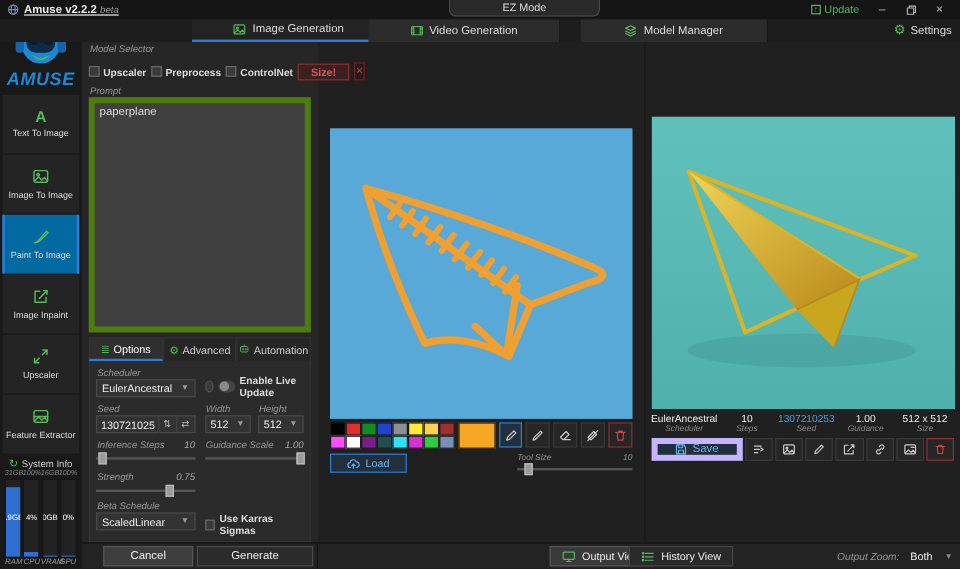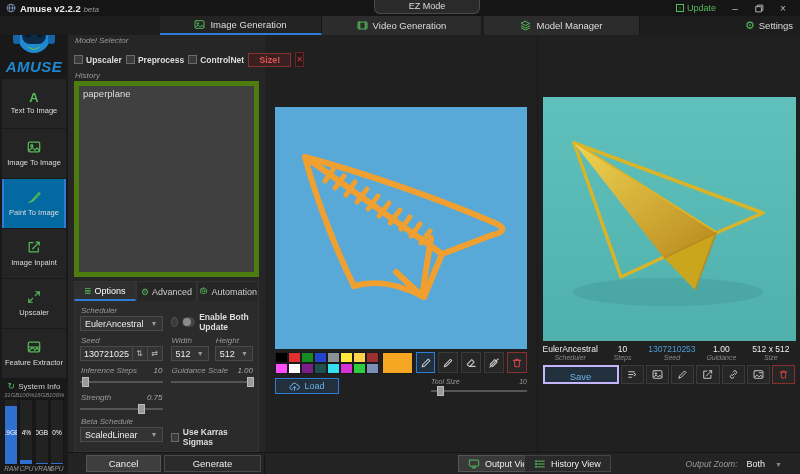--- a/index.html
+++ b/index.html
@@ -3,23 +3,23 @@
 <meta charset="utf-8">
 <style>
   * { margin:0; padding:0; box-sizing:border-box; }
   html,body { width:800px; height:474px; background:#1b1b1b; overflow:hidden;
     font-family:"Liberation Sans", sans-serif; color:#ddd; font-size:10px; }
   .app { position:relative; width:800px; height:474px; background:#202020; }
 
   
   .titlebar { position:absolute; top:0; left:0; right:0; height:16px; background:#151515;
     display:flex; align-items:center; padding:0 6px; z-index:6; }
-  .apptitle { font-size:9.5px; font-weight:bold; color:#eee; margin-left:4px; }
+  .apptitle { font-size:9.5px; font-weight:bold; color:#eee; margin-left:4px;text-decoration:underline; }
   .apptitle i { font-weight:normal; font-style:italic; color:#999; font-size:8px; }
-  .ezmode { position:absolute; left:374px; top:0; width:106px; height:14px; background:#2a2a2a;
+  .ezmode { position:absolute; left:374px; top:0; width:126px; height:14px; background:#2a2a2a;
     border:1px solid #4a4a4a; border-top:none; border-radius:0 0 6px 6px; text-align:center;
     line-height:13px; font-size:9px; color:#ddd; cursor:pointer; }
   .tb-right { margin-left:auto; display:flex; align-items:center; gap:8px; }
   .update { display:flex; align-items:center; gap:3px; color:#56b95a; font-size:9px; cursor:pointer; }
   .update .box { display:inline-block; width:8px; height:8px; border:1px solid #56b95a;
     font-size:7px; line-height:7px; text-align:center; color:#56b95a; }
   .winbtns { display:flex; align-items:center; gap:2px; }
   .winbtn { width:22px; height:14px; display:flex; align-items:center; justify-content:center;
     color:#bbb; font-size:10px; cursor:pointer; }
 
@@ -133,22 +133,22 @@
   
   .rightpanel { position:absolute; left:537px; top:35px; width:263px; bottom:22px; background:#202020;
     border-left:1px solid #191919; display:flex; flex-direction:column; align-items:center; }
   .outimg { margin-top:62px; width:253px; height:244px; cursor:default; }
   .metarow { width:253px; display:flex; margin-top:3px; }
   .meta { flex:1; text-align:center; }
   .meta .mval { font-size:8.5px; color:#eee; white-space:nowrap; }
   .meta .mval.link { color:#4a9fd8; cursor:pointer; }
   .meta .mlbl { font-size:7px; font-style:italic; color:#888; }
   .outbtns { width:253px; display:flex; gap:2px; margin-top:4px; }
-  .savebtn { width:76px; height:19px; border:2px solid #c4b5fd; background:#22303e; color:#6db2e8;
-    display:flex; align-items:center; justify-content:center; gap:4px; font-size:9.5px; cursor:pointer;flex-direction:column; }
+  .savebtn { width:76px; height:19px; border:5px solid #c4b5fd; background:#22303e; color:#6db2e8;
+    display:flex; align-items:center; justify-content:center; gap:4px; font-size:9.5px; cursor:pointer; }
   .savebtn svg { width:11px; height:11px; }
   .obtn { flex:1; height:19px; background:#262626; border:1px solid #3a3a3a; color:#ccc;
     display:flex; align-items:center; justify-content:center; cursor:pointer; }
   .obtn svg { width:11px; height:11px; }
   .obtn.danger { border:1px solid #8a3030; color:#d04545; }
 
   
   .bottombar { position:absolute; left:0; right:0; bottom:0; height:22px; background:#232323;
     border-top:1px solid #151515; z-index:3; }
   .bb-btn { position:absolute; top:2px; height:17px; display:flex; align-items:center; justify-content:center;
@@ -157,21 +157,21 @@
   .btn-generate { left:164px; width:97px; background:#2b2b2b; border:1px solid #4a4a4a; color:#eee; }
   .bb-div { position:absolute; left:264px; top:0; bottom:0; width:1px; background:#141414; }
   .bb-stats { position:absolute; left:270px; top:0; height:22px; display:flex; align-items:center; gap:12px; }
   .stat .sl { font-size:8.5px; font-style:italic; color:#999; }
   .stat .sv { font-size:9px; font-weight:bold; color:#eee; }
   .viewbtn { position:absolute; top:2px; height:17px; display:flex; align-items:center; gap:5px;
     padding:0 9px; font-size:9px; color:#eee; cursor:pointer; }
   .btn-outputview { left:458px; background:#3a3a3a; border:1px solid #555; }
   .btn-historyview { left:524px; background:#2a2a2a; border:1px solid #444; }
   .viewbtn svg { width:12px; height:10px; }
-  .oz-wrap { position:absolute; right:14px; top:0; height:22px; display:flex; align-items:center; gap:5px; }
+  .oz-wrap { position:absolute; right:2px; top:0; height:22px; display:flex; align-items:center; gap:5px; }
   .oz-lbl { font-size:8.5px; font-style:italic; color:#999; }
   .oz-dd { display:flex; align-items:center; gap:10px; font-size:9px; color:#eee; padding:1px 4px; cursor:pointer; }
   .oz-dd .caret { color:#888; font-size:7px; }
 
   svg.icon { fill:none; stroke:currentColor; stroke-width:1.4; stroke-linecap:round; stroke-linejoin:round; }
 </style>
 </head>
 <body>
 
 <div class="app">
@@ -204,21 +204,21 @@
 
   <div class="tabrow">
     <div class="maintab active" style="left:160px;width:162px;">
       <svg class="icon" viewBox="0 0 16 16" style="color:#56b95a">
           <rect x="1.5" y="2.5" width="13" height="11" rx="1.5"></rect>
           <circle cx="5.5" cy="6.5" r="1.2"></circle>
           <path d="M2.5 12l3.5-3.5 3 3L11.5 9l2.5 3"></path>
         </svg>
       <span>Image Generation</span>
     </div>
-    <div class="maintab" style="left:322px;width:160px;">
+    <div class="maintab" style="left:307px;width:160px;">
       <svg class="icon" viewBox="0 0 16 16" style="color:#56b95a">
           <rect x="1.5" y="3" width="13" height="10" rx="1"></rect>
           <path d="M4 3v10M12 3v10M1.5 6h2.5M1.5 10h2.5M12 6h2.5M12 10h2.5"></path>
         </svg>
       <span>Video Generation</span>
     </div>
     <div class="maintab" style="left:484px;width:156px;">
       <svg class="icon" viewBox="0 0 16 16" style="color:#56b95a">
           <path d="M8 2L14 5 8 8 2 5z"></path>
           <path d="M2 8.5l6 3 6-3M2 11.5l6 3 6-3"></path>
@@ -343,21 +343,21 @@
           <span class="clabel">Preprocess</span>
         </span>
       <span class="chk">
           <span class="box"></span>
           <span class="clabel">ControlNet</span>
         </span>
       <span class="readybtn">Size!</span>
       <span class="readyx">✕</span>
     </div>
 
-    <div class="lbl">History</div>
+    <div class="lbl">Prompt</div>
     <textarea class="promptarea" spellcheck="false" style="">paperplane</textarea>
 
     <div class="opt-tabs">
       <div class="opt-tab active">
         <span class="ti">≣</span>
           <span>Options</span>
       </div>
       <div class="opt-tab">
         <span class="ti">⚙</span>
           <span>Advanced</span>
@@ -379,21 +379,21 @@
           <div class="lbl">Scheduler</div>
           <div class="dropdown">
             <span>EulerAncestral</span>
               <span class="caret">▼</span>
           </div>
         </div>
         <div class="col">
           <div class="toggle-wrap">
             <span class="tgl-dot"></span>
             <span class="tgl"></span>
-            <span class="tgl-label">Enable Both Update</span>
+            <span class="tgl-label">Enable Live Update</span>
           </div>
         </div>
       </div>
 
       <div class="row2" style="margin-top:3px;">
         <div class="col">
           <div class="lbl">Seed</div>
           <div class="seedwrap">
             <input class="seedinput" value="1307210253" style="">
             <span class="seedbtn">⇅</span>

